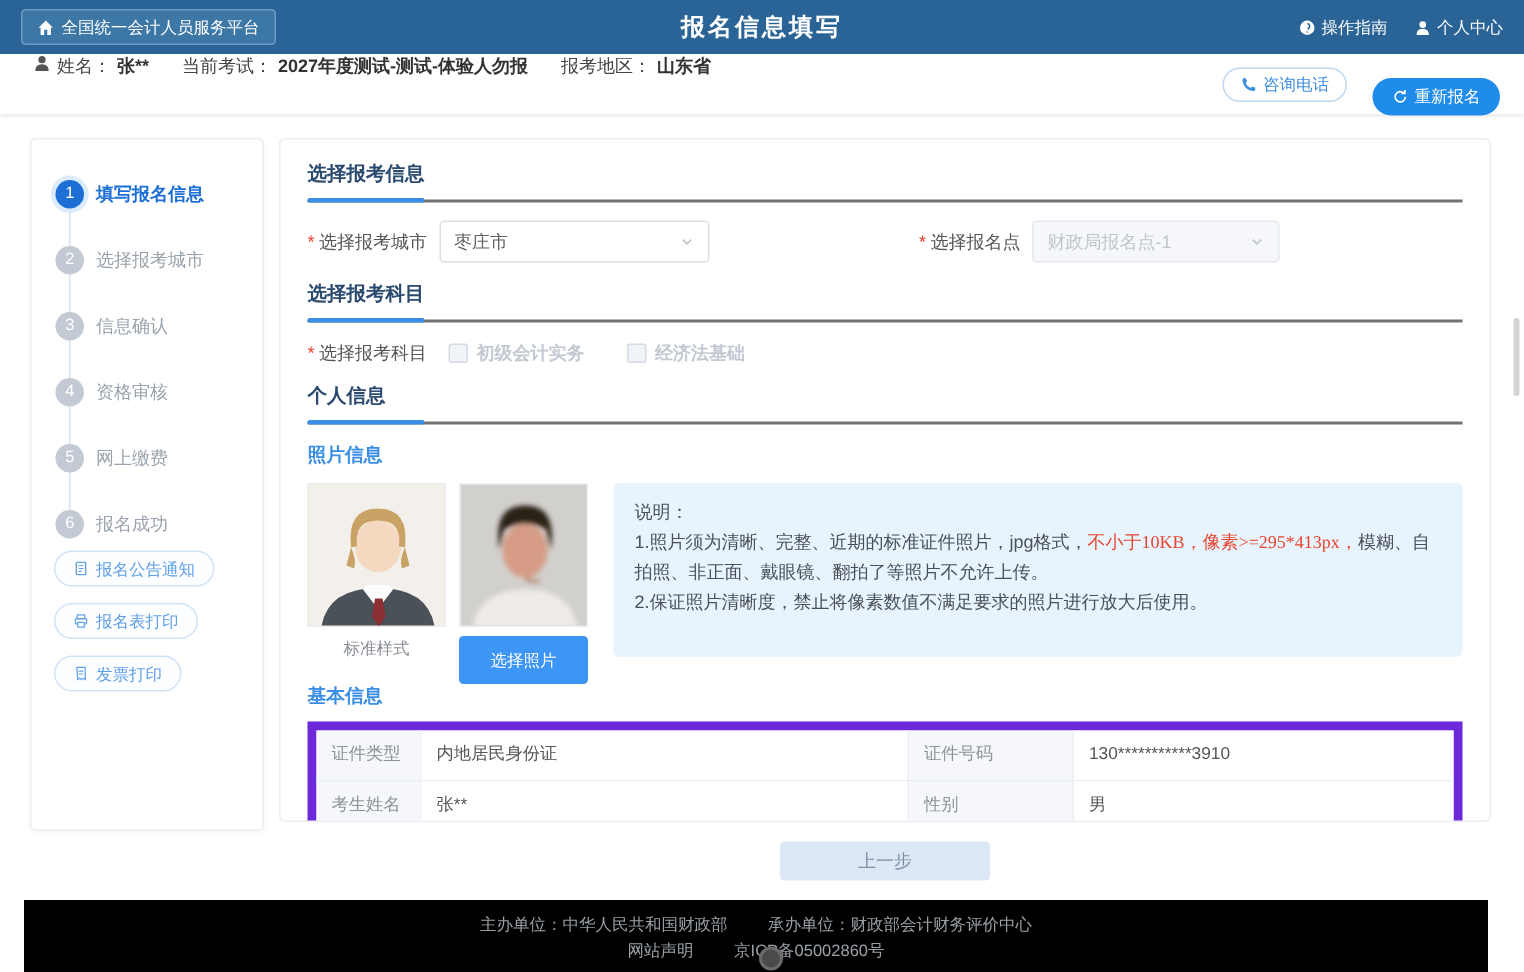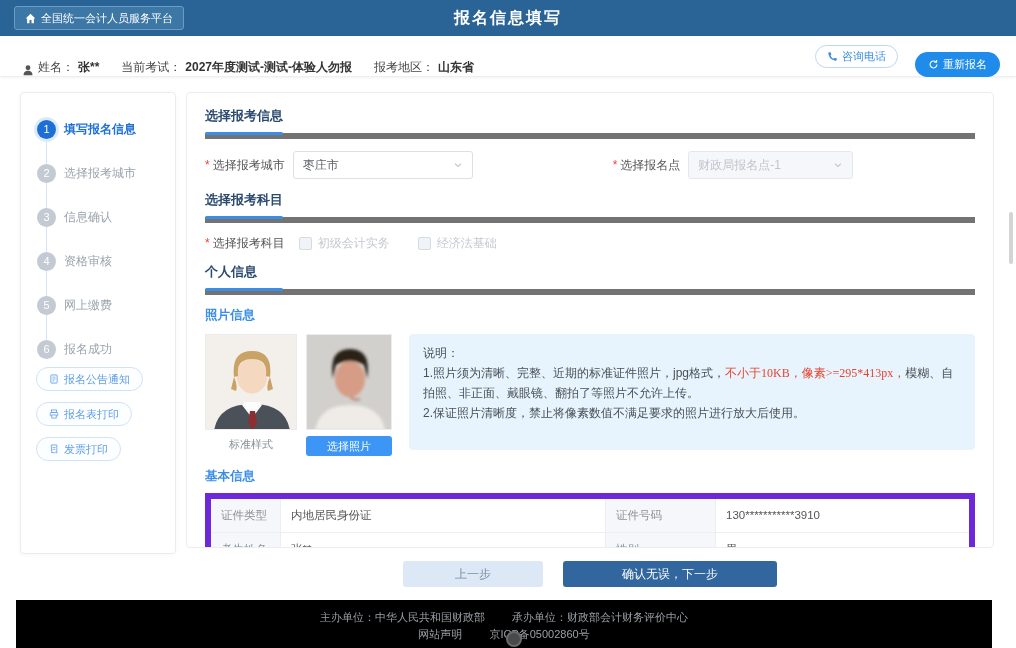--- a/index.html
+++ b/index.html
@@ -20,21 +20,21 @@
     display:flex; align-items:center; justify-content:center;
     color:#fff; font-size:16px; font-weight:bold; letter-spacing:2px; pointer-events:none;
   }
   .header-right { position:absolute; right:14px; top:0; height:36px; display:flex; align-items:center; gap:18px; }
   .header-link { display:flex; align-items:center; gap:4px; color:#fff; font-size:11px; cursor:pointer; }
   
   .userbar {
     position:absolute; top:36px; left:0; width:1016px; height:40px; background:#fff;
     box-shadow:0 1px 3px rgba(0,0,0,.10); z-index:2;
   }
-  .user-info { position:absolute; left:22px; top:0; height:40px; display:flex; align-items:flex-end; gap:4px; font-size:12px; color:#444; }
+  .user-info { position:absolute; left:22px; top:0; height:40px; display:flex; align-items:flex-start; gap:4px; font-size:12px; color:#444; }
   .user-info b { font-weight:bold; color:#333; }
   .ui-gap { width:14px; }
   .btn-consult {
     position:absolute; right:118px; top:9px; height:23px; padding:0 11px; background:#fff;
     border:1px solid #bcd7f0; border-radius:12px; color:#3e8ede; font-size:11px;
     display:flex; align-items:center; gap:4px; cursor:pointer;
   }
   .btn-rereg {
     position:absolute; right:16px; top:16px; height:25px; padding:0 13px; background:#1f8ceb;
     border-radius:13px; color:#fff; font-size:11px; display:flex; align-items:center; gap:4px; cursor:pointer;
@@ -59,45 +59,45 @@
     height:24px; border:1px solid #cfe3f8; border-radius:12px; background:#fdfeff;
     color:#5f9fe8; font-size:11px; display:inline-flex; align-items:center; gap:5px;
     padding:0 12px; margin-bottom:11px; cursor:pointer;
   }
   .side-links .side-pill { display:flex; width:max-content; }
   
   .main {
     position:absolute; left:186px; top:92px; width:808px; height:456px; background:#fff;
     border:1px solid #e9edf2; border-radius:4px; padding:14px 18px; overflow:hidden;
   }
-  .sec-h { position:relative; font-size:13px; font-weight:bold; color:#2b4a6f; padding-bottom:8px; border-bottom:6px solid #737373; }
+  .sec-h { position:relative; font-size:13px; font-weight:bold; color:#2b4a6f; padding-bottom:8px; border-bottom:2px solid #737373; }
   .sec-h::after { content:""; position:absolute; left:0; bottom:-2px; width:78px; height:3px; background:#3a8ee6; border-radius:2px; }
   .form-row { display:flex; align-items:center; margin:12px 0; height:28px; }
   .req { color:#f04134; margin-right:3px; font-size:12px; }
   .flabel { font-size:12px; color:#555; white-space:nowrap; }
   .select {
     height:28px; width:180px; margin-left:8px; background:#fff; border:1px solid #dcdfe6; border-radius:3px;
     display:flex; align-items:center; justify-content:space-between; padding:0 9px;
     font-size:12px; color:#606266; cursor:pointer;
   }
   .select.disabled { background:#f5f7fa; border-color:#e4e7ed; color:#c0c4cc; width:165px; cursor:not-allowed; }
   .spacer { width:140px; }
   .check-row { display:flex; align-items:center; margin:12px 0; height:16px; }
-  .checkbox { display:flex; align-items:center; gap:6px; margin-left:14px; cursor:not-allowed; }
+  .checkbox { display:flex; align-items:center; gap:6px; margin-left:14px; cursor:not-allowed;font-weight:bold; }
   .checkbox + .checkbox { margin-left:28px; }
   .cb-box { width:13px; height:13px; border:1px solid #d5dbe3; background:#f0f3f7; border-radius:2px; }
   .cb-label { font-size:12px; color:#c3c9d2; }
   .sub-h { font-size:12.5px; font-weight:bold; color:#3a8ee6; margin-top:12px; }
   .photo-row { display:flex; margin-top:10px; height:122px; }
   .photo-card { width:92px; margin-right:4px; text-align:center; flex:none; }
   .photo-frame { width:92px; height:96px; border:1px solid #ececec; background:#f3f0eb; overflow:hidden; }
   .photo-frame.user { width:86px; margin-left:5px; }
   .photo-caption { font-size:11px; color:#8a8f96; margin-top:7px; }
   .btn-choose {
-    width:86px; height:20px; margin:6px 0 0 5px; background:#3d95f5; color:#fff; font-size:11px;
+    width:86px; height:32px; margin:6px 0 0 5px; background:#3d95f5; color:#fff; font-size:11px;
     border:none; border-radius:3px; display:flex; align-items:center; justify-content:center; cursor:pointer;
   }
   .note-box {
     flex:1; margin-left:12px; background:#e7f4fd; border-radius:4px; padding:9px 14px;
     font-size:12px; color:#4a5056; line-height:20px; height:116px;
   }
   .red { color:#e8442e;font-family:Liberation Serif, serif; }
   .btable { margin-top:8px; display:grid; grid-template-columns:70px 325px 110px 1fr; border:6px solid #6d28d9; }
   .cell { height:34px; line-height:33px; padding:0 10px; font-size:11.5px; border-bottom:1px solid #ebeef5; border-right:1px solid #ebeef5; overflow:hidden; white-space:nowrap; }
   .cell.last-col { border-right:none; }
@@ -122,20 +122,40 @@
 <div class="header">
   <div class="home-pill">
     <span>
       <svg width="11" height="11" viewBox="0 0 16 16">
           <path d="M8 1 L15 8 H13 V15 H9.5 V10 H6.5 V15 H3 V8 H1 Z" fill="#fff"></path>
         </svg>
     </span>
     <span>全国统一会计人员服务平台</span>
   </div>
   <div class="header-title">报名信息填写</div>
+  <div class="header-right">
+    <div class="header-link">
+      <span>
+        <svg width="11" height="11" viewBox="0 0 16 16">
+            <circle cx="8" cy="8" r="7" fill="#fff"></circle>
+            <path d="M8 4.2 a2.3 2.3 0 0 1 1 4.4 v1.2 M8 11.6 v1" stroke="#2a6496" stroke-width="1.5" fill="none"></path>
+          </svg>
+      </span>
+      <span>操作指南</span>
+    </div>
+    <div class="header-link">
+      <span>
+        <svg width="11" height="11" viewBox="0 0 16 16">
+            <circle cx="8" cy="5" r="3.2" fill="#fff"></circle>
+            <path d="M2 15 q0-6 6-6 t6 6 z" fill="#fff"></path>
+          </svg>
+      </span>
+      <span>个人中心</span>
+    </div>
+  </div>
 </div>
 
 <div class="userbar">
   <div class="user-info">
     <span>
       <svg width="12" height="12" viewBox="0 0 16 16">
           <circle cx="8" cy="5" r="3.2" fill="#555"></circle>
           <path d="M2 15 q0-6 6-6 t6 6 z" fill="#555"></path>
         </svg>
     </span>
@@ -322,21 +342,20 @@
     <div class="cell tv last-col">130***********3910</div>
     <div class="cell tl last-row">考生姓名</div>
     <div class="cell tv last-row">张**</div>
     <div class="cell tl last-row">性别</div>
     <div class="cell tv last-col last-row">男</div>
   </div>
 </div>
 
 <div class="bottom-bar">
   <button class="btn-prev">上一步</button>
-  <button class="btn-next">确认无误，下一步</button>
 </div>
 
 <div class="footer">
   <div class="footer-line">
     <span>主办单位：中华人民共和国财政部</span>
     <span>承办单位：财政部会计财务评价中心</span>
   </div>
   <div class="footer-line">
     <span>网站声明</span>
     <span>京ICP备05002860号</span>

